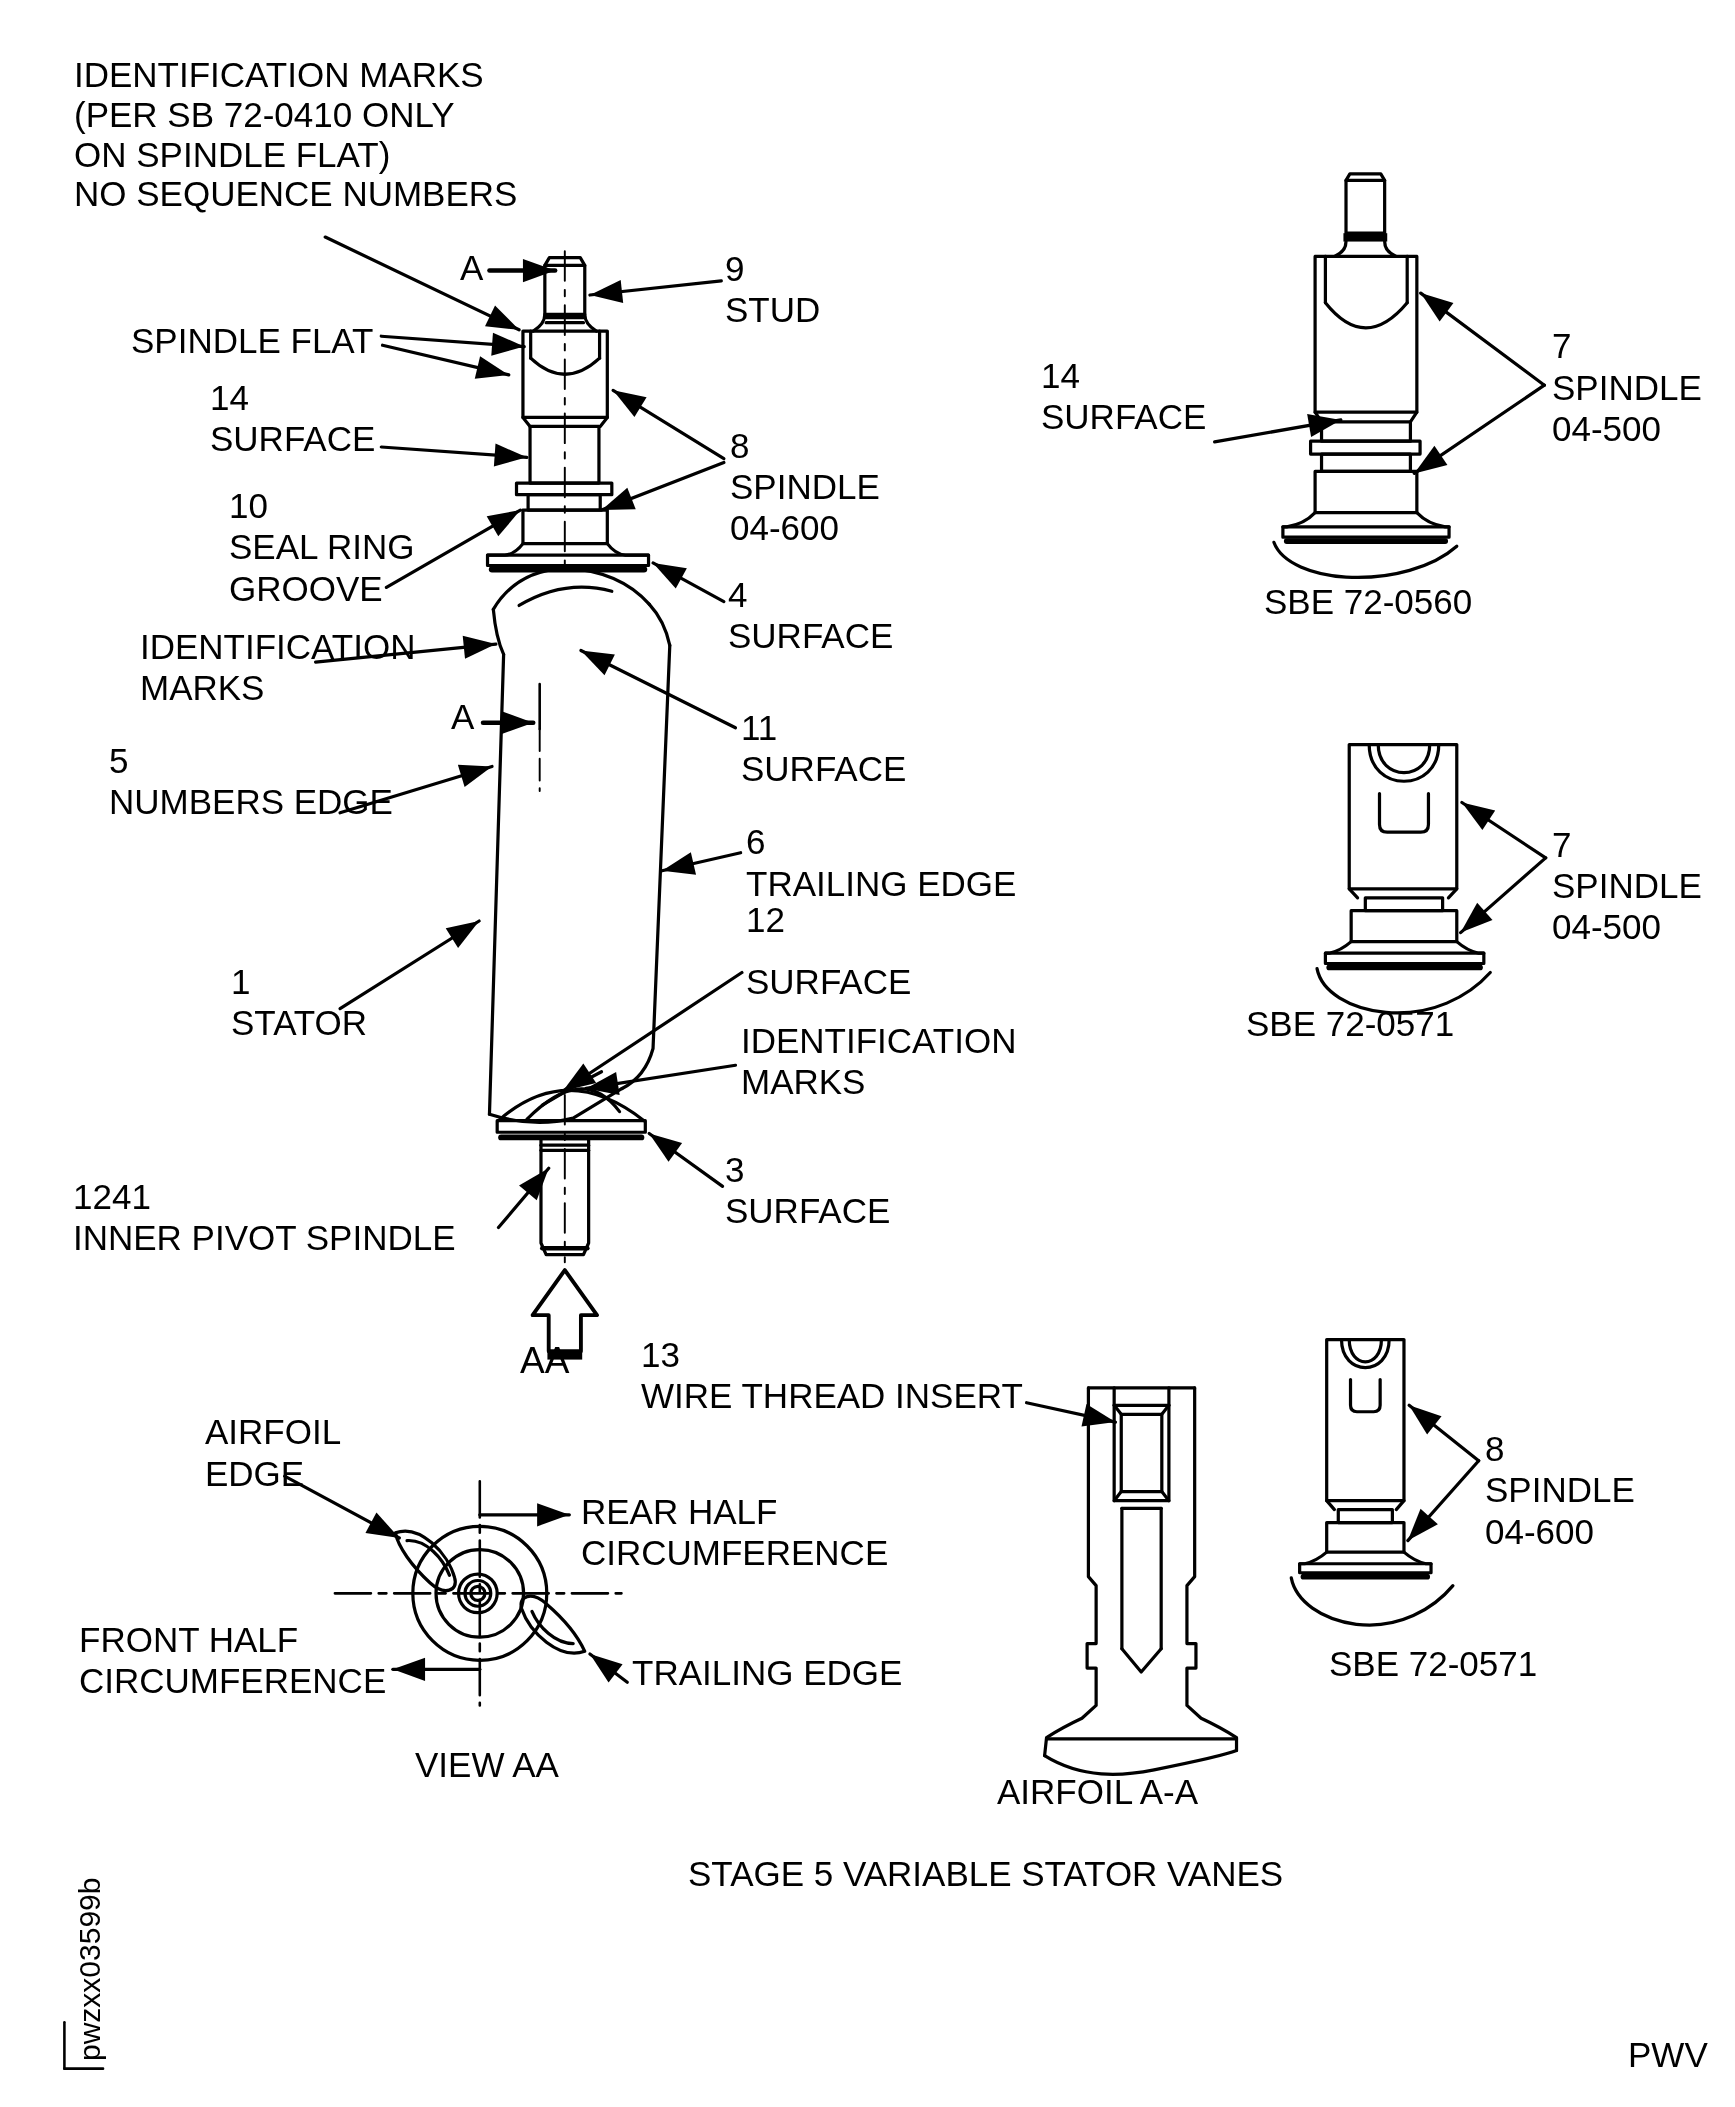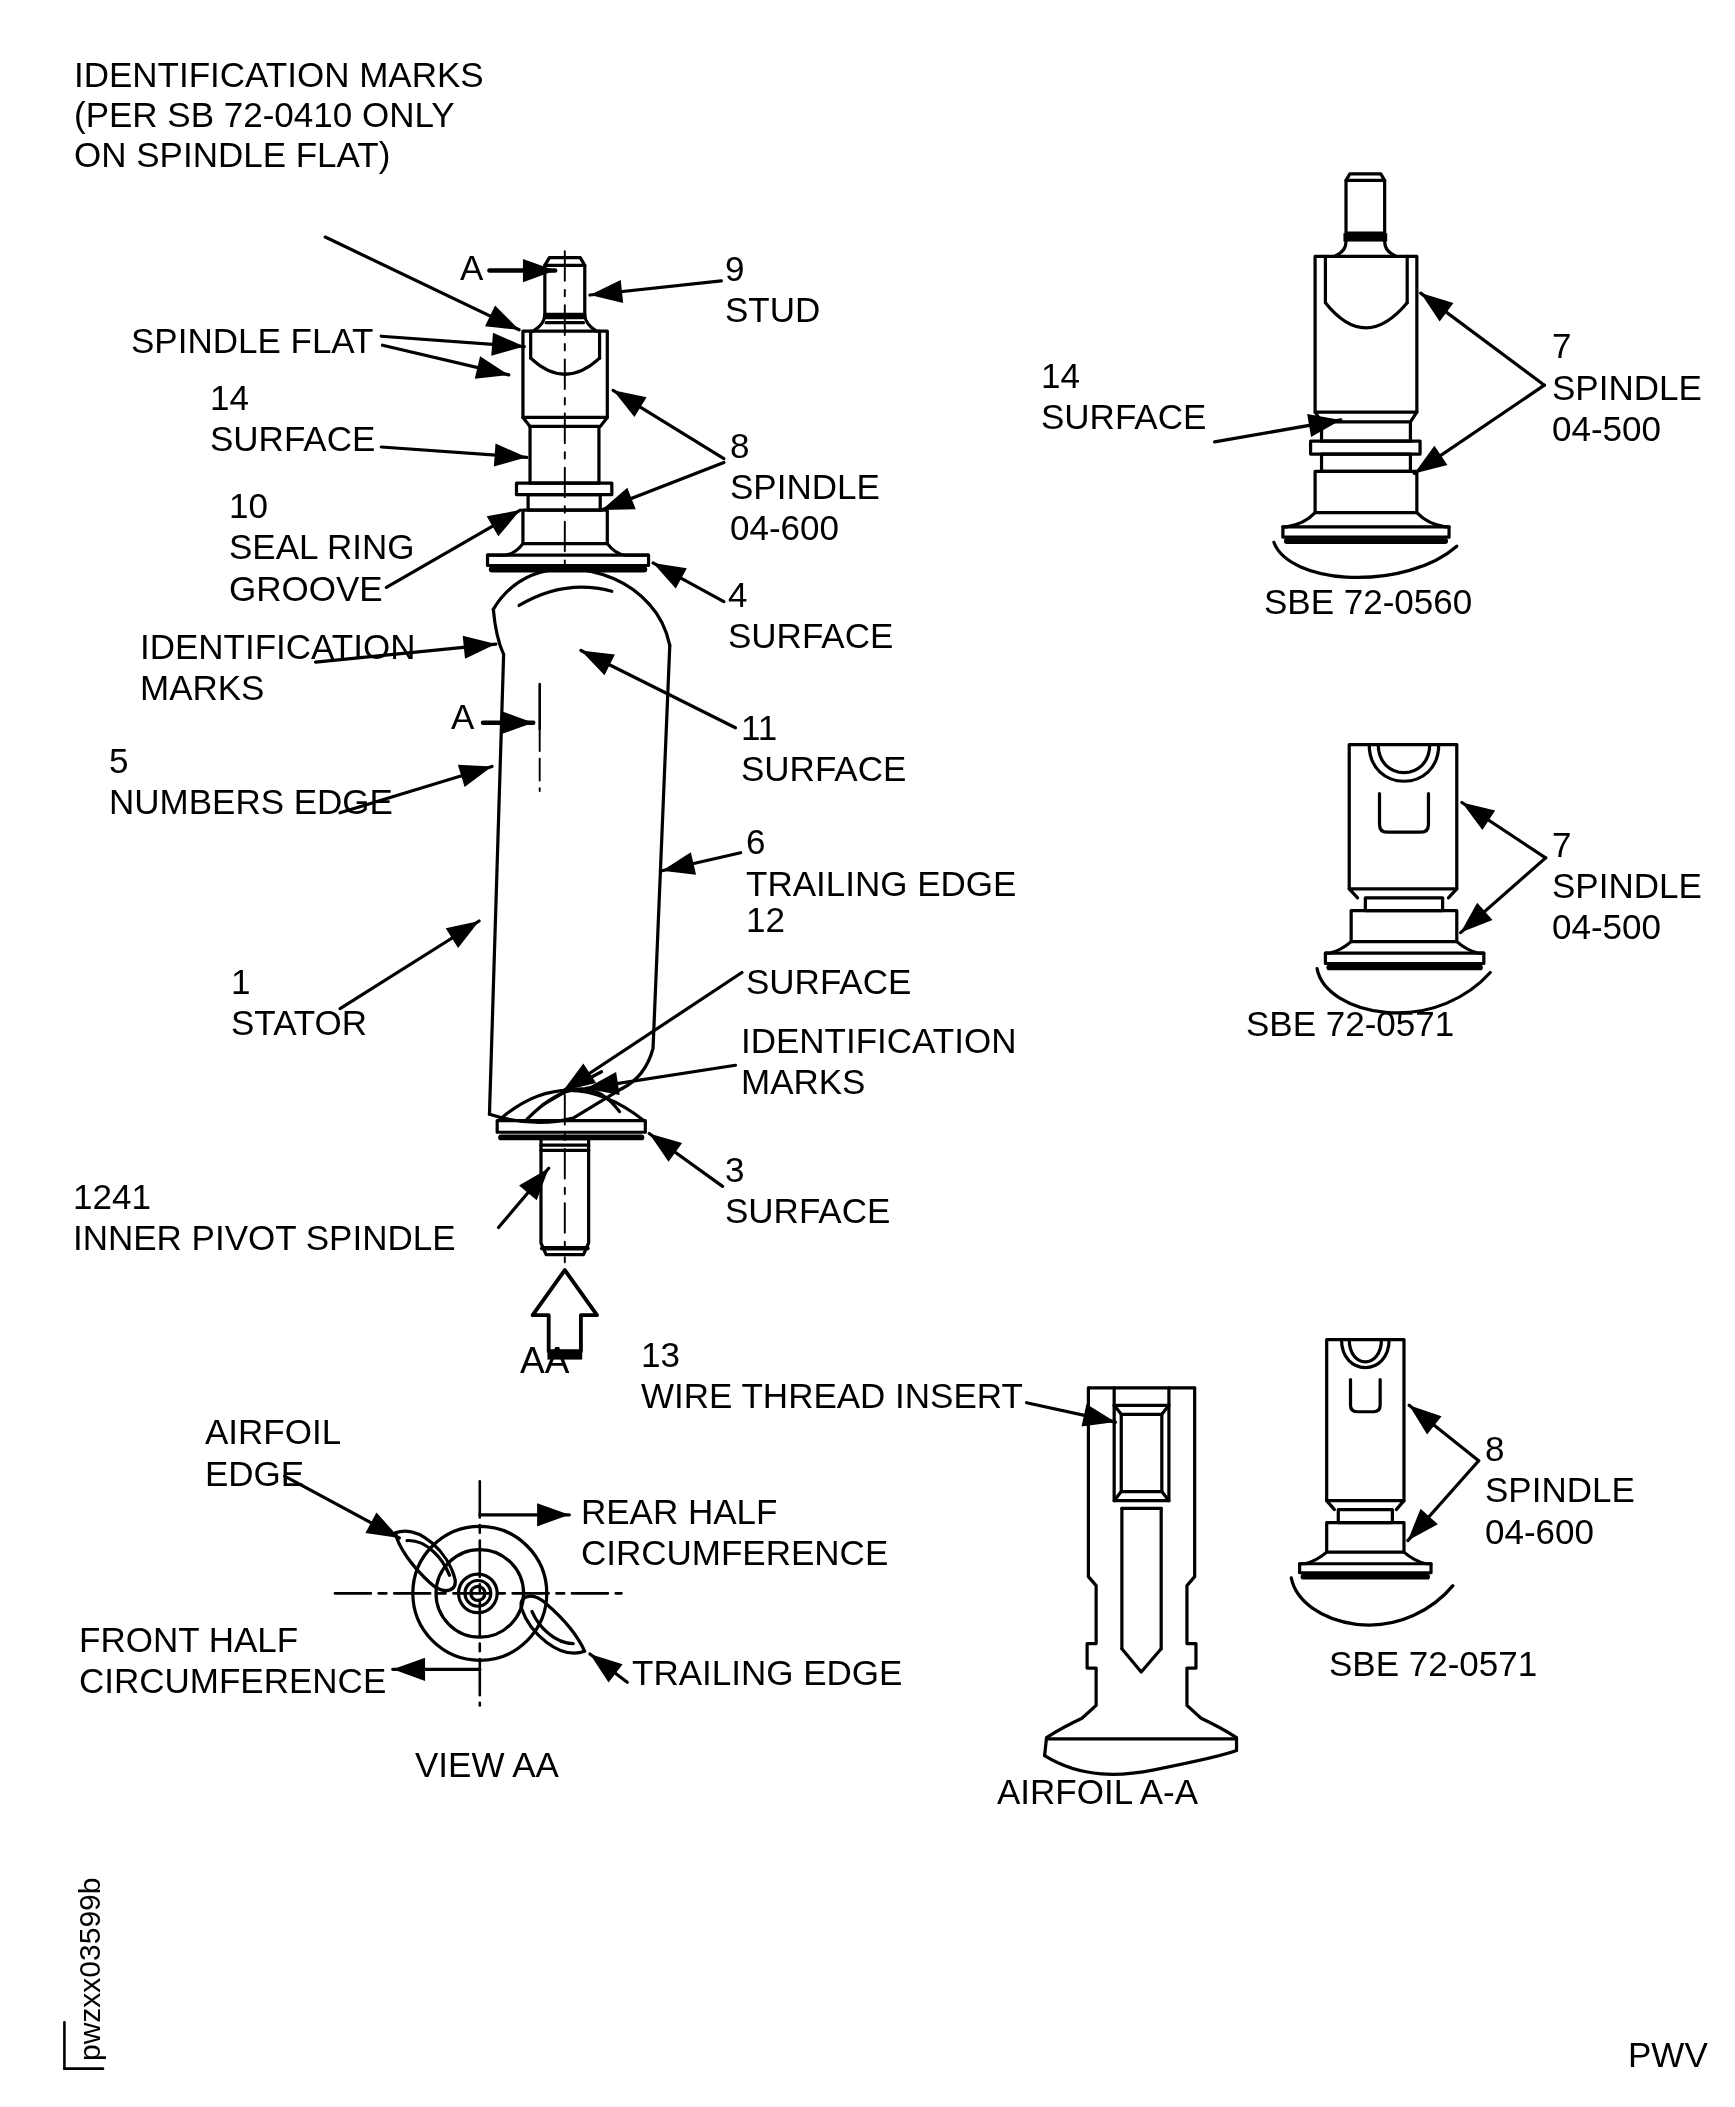--- a/index.html
+++ b/index.html
@@ -215,20 +215,21 @@
 
   <g stroke-width="4">
     <line x1="100" y1="3140" x2="100" y2="3212"></line>
     <line x1="100" y1="3212" x2="160" y2="3212"></line>
   </g>
 </svg>
 
 <div class="lbl" style="left:74px;top:57px">IDENTIFICATION MARKS</div>
 <div class="lbl" style="left:74px;top:97px">(PER SB 72-0410 ONLY</div>
 <div class="lbl" style="left:74px;top:137px">ON SPINDLE FLAT)</div>
+<div class="lbl" style="left:74px;top:176px">NO SEQUENCE NUMBERS</div>
 
 <div class="lbl" style="left:460px;top:250px">A</div>
 <div class="lbl" style="left:725px;top:251px">9</div>
 <div class="lbl" style="left:725px;top:292px">STUD</div>
 <div class="lbl" style="left:131px;top:323px">SPINDLE FLAT</div>
 <div class="lbl" style="left:210px;top:380px">14</div>
 <div class="lbl" style="left:210px;top:421px">SURFACE</div>
 <div class="lbl" style="left:229px;top:488px">10</div>
 <div class="lbl" style="left:229px;top:529px">SEAL RING</div>
 <div class="lbl" style="left:229px;top:571px">GROOVE</div>
@@ -279,17 +280,18 @@
 <div class="lbl" style="left:1264px;top:584px">SBE 72-0560</div>
 <div class="lbl" style="left:1552px;top:827px">7</div>
 <div class="lbl" style="left:1552px;top:868px">SPINDLE</div>
 <div class="lbl" style="left:1552px;top:909px">04-500</div>
 <div class="lbl" style="left:1246px;top:1006px">SBE 72-0571</div>
 <div class="lbl" style="left:1485px;top:1431px">8</div>
 <div class="lbl" style="left:1485px;top:1472px">SPINDLE</div>
 <div class="lbl" style="left:1485px;top:1514px">04-600</div>
 <div class="lbl" style="left:1329px;top:1646px">SBE 72-0571</div>
 
+<div class="lbl" style="left:688px;top:1856px">STAGE 5 VARIABLE STATOR VANES</div>
 <div class="lbl rot" style="left:72px;top:2061px">pwzxx03599b</div>
 <div class="lbl" style="left:1628px;top:2037px">PWV</div>
 
 </div>
 
 
 </body></html>

